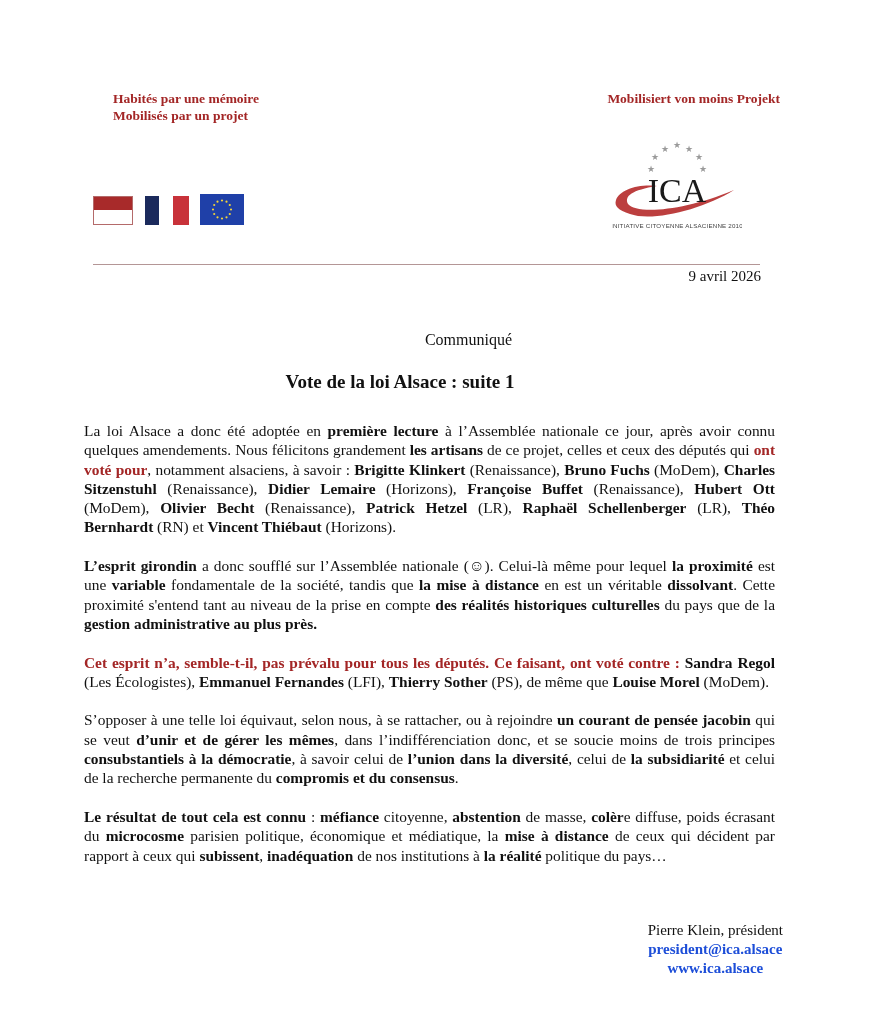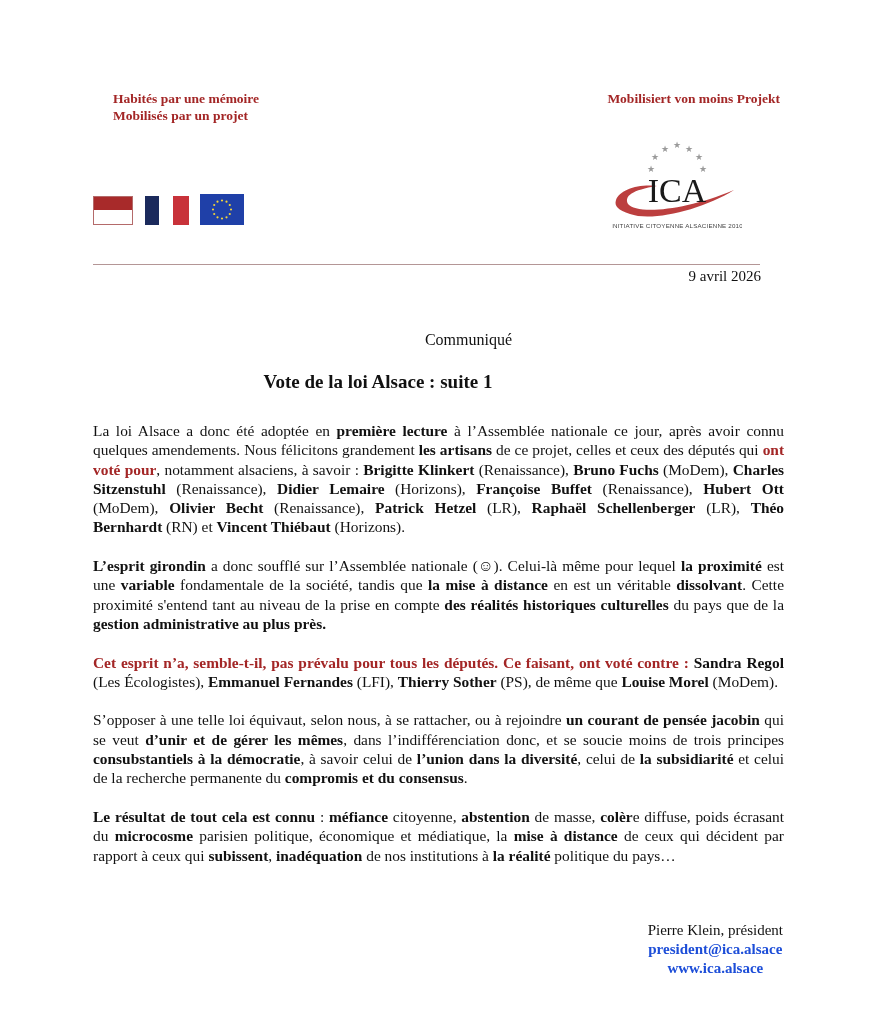--- a/index.html
+++ b/index.html
@@ -13,22 +13,22 @@
     .flag-alsace { position: absolute; left: 0; top: 0; width: 40px; height: 29px; border: 1px solid #b46a6a; box-sizing: border-box; }
     .flag-alsace .top { height: 13px; background: #a82a2a; }
     .flag-alsace .bot { height: 14px; background: #fff; }
     .flag-fr { position: absolute; left: 52px; top: 0; width: 44px; height: 29px; }
     .flag-fr span { position: absolute; top: 0; height: 29px; width: 14px; }
     .flag-eu { position: absolute; left: 107px; top: -2px; width: 44px; height: 31px; background: #1f40a8; }
     .logo { left: 612px; top: 138px; width: 130px; height: 92px; }
     .rule { left: 93px; top: 264px; width: 667px; height: 0; border-top: 1px solid #b49696; }
     .date { right: 128px; top: 268px; font-size: 15px; }
     .kind { left: 0; width: 889px; top: 331px; text-align: center; font-size: 16px; padding-left: 24px; }
-    .title { left: 0; width: 756px; top: 371px; text-align: center; font-size: 19px; font-weight: bold; }
-    .body { left: 93px; width: 691px; top: 421px; font-size: 15.4px; line-height: 19.3px; text-align: justify; }
+    .title { left: 0; width: 756px; top: 371px; text-align: center; font-size: 19px; font-weight: bold; padding-left: 22px; }
+    .body { left: 84px; width: 691px; top: 421px; font-size: 15.4px; line-height: 19.3px; text-align: justify; }
     .body p { margin: 0 0 19.3px 0; }
     .b { font-weight: bold; }
     .red { color: #a32626; }
     .sig { right: 106px; top: 921px; text-align: center; font-size: 15px; line-height: 19px; }
     .link { font-weight: bold; color: #1d4ed8; text-decoration: none; }
   </style>
 </head>
 <body>
 
 <div class="abs motto motto-left">

